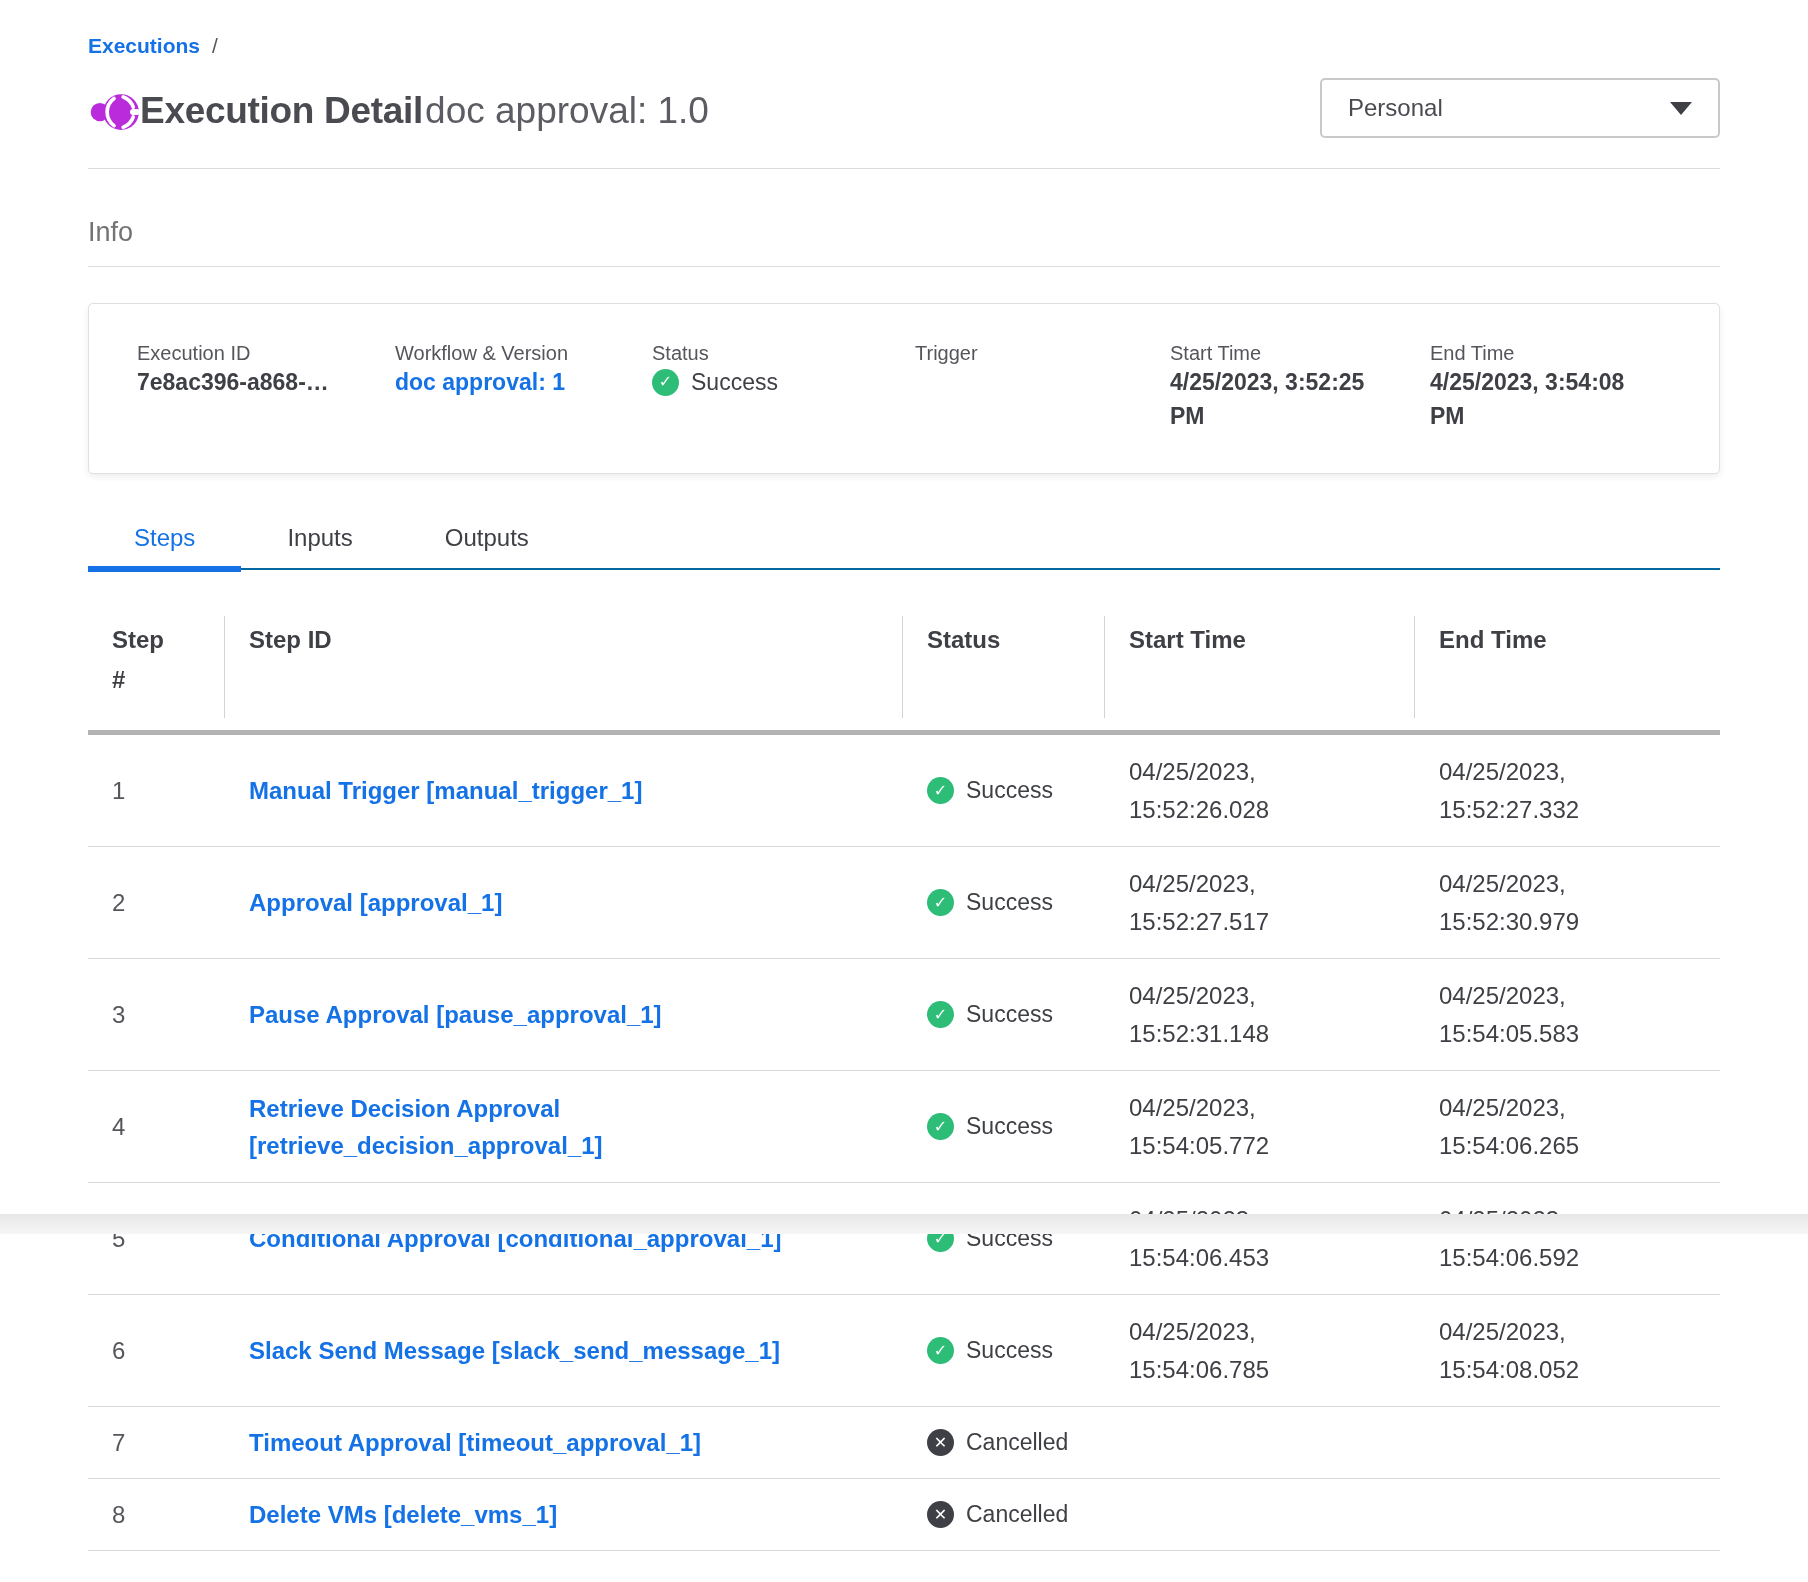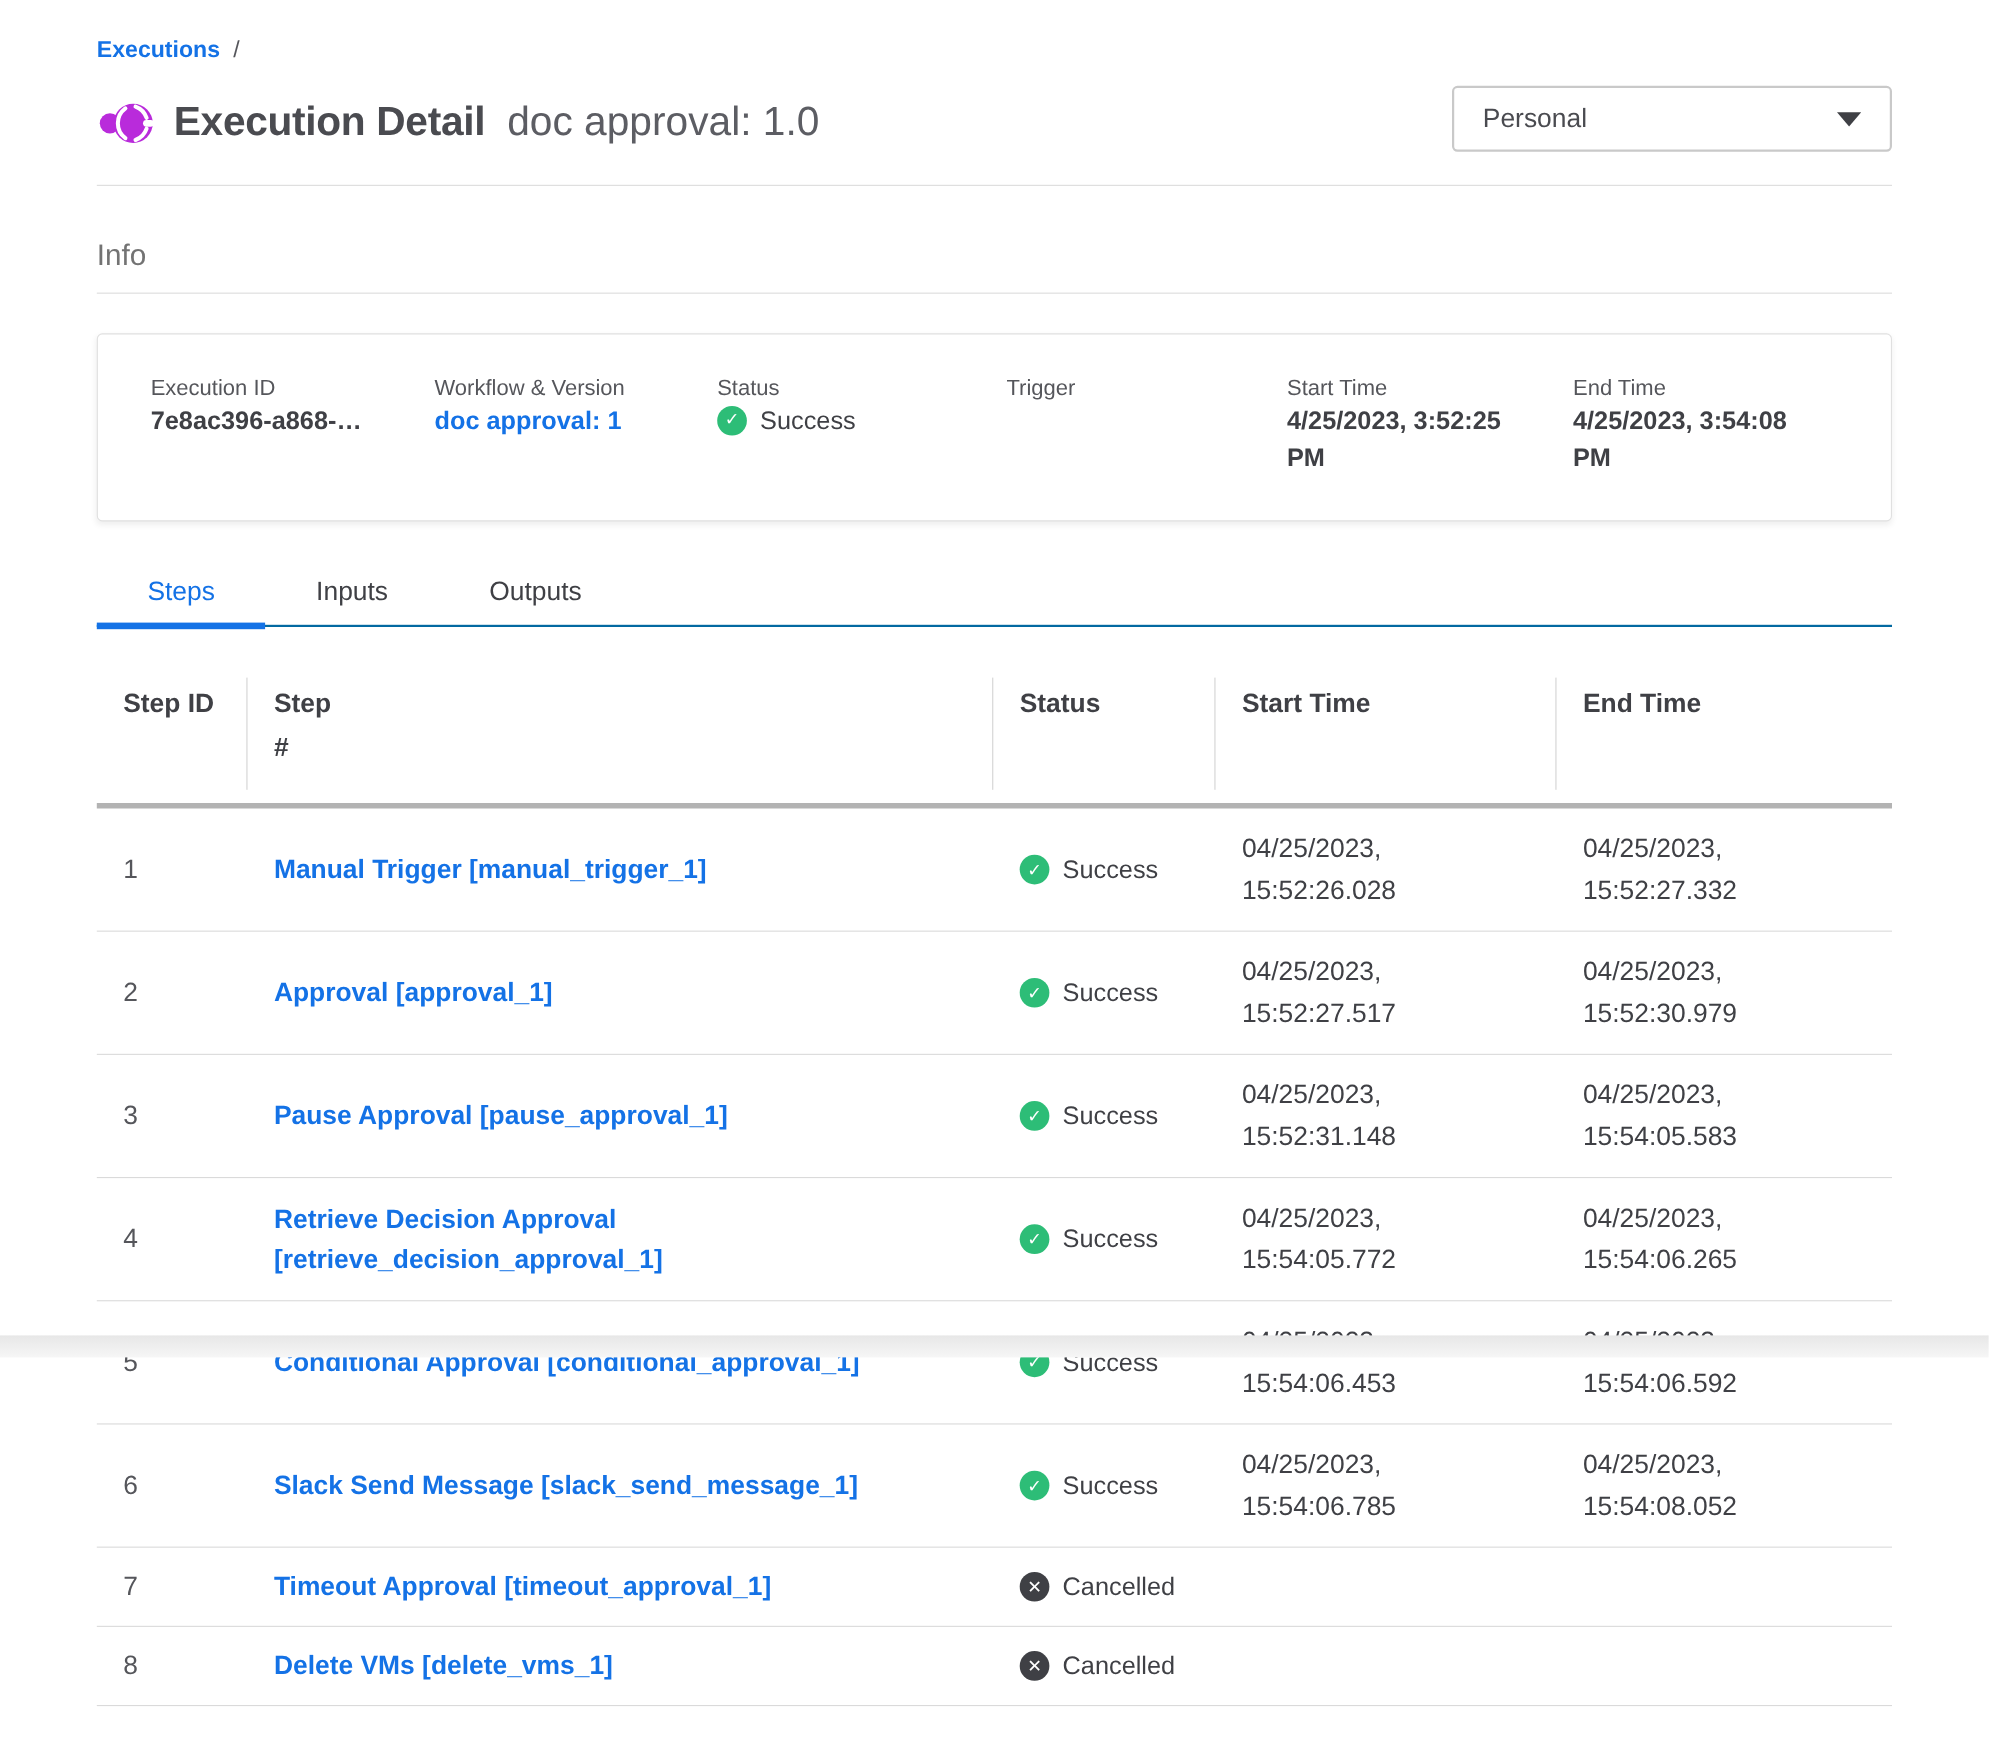--- a/index.html
+++ b/index.html
@@ -6,21 +6,21 @@
   html,body { width:1808px; height:1582px; background:#ffffff; overflow:hidden;
     font-family:"Liberation Sans","DejaVu Sans",sans-serif; color:#3F4045; }
   .page { position:relative; width:1808px; height:1234px; padding:34px 88px 0 88px; }
 
   
   .breadcrumb { display:flex; align-items:center; gap:12px; font-size:21px; font-weight:600; }
   .breadcrumb .crumb { color:#1472E6; cursor:pointer; }
   .breadcrumb .sep { color:#55565B; font-weight:400; }
 
   
-  .title-row { position:relative; margin-top:22px; display:flex; align-items:center; gap:18px; height:62px; }
+  .title-row { position:relative; margin-top:22px; display:flex; align-items:center; height:62px; }
   .title-icon { width:52px; height:52px; flex:0 0 auto; }
   .page-title { font-size:37px; font-weight:700; color:#4A4B50; letter-spacing:-0.3px; }
   .page-subtitle { font-size:37px; font-weight:400; color:#5C5D63; margin-left:2px; }
 
   .scope-select { position:absolute; right:0; top:-2px; width:400px; height:60px;
     border:2px solid #C9C9C9; border-radius:5px; background:#fff; display:flex;
     align-items:center; padding:0 26px; cursor:pointer; }
   .scope-select .scope-label { font-size:24px; color:#4A4B50; flex:1; }
   .scope-caret { width:0; height:0; border-left:11px solid transparent; border-right:11px solid transparent;
     border-top:13px solid #3F4045; }
@@ -141,22 +141,22 @@
   </div>
 
   <div class="tabs">
     <div class="tab active">Steps</div>
     <div class="tab">Inputs</div>
     <div class="tab">Outputs</div>
   </div>
 
   <div class="steps-table">
     <div class="thead">
+      <div class="th col-stepnum"><span class="th-text">Step #</span></div>
       <div class="th">Step ID</div>
-      <div class="th col-stepnum"><span class="th-text">Step #</span></div>
       <div class="th">Status</div>
       <div class="th">Start Time</div>
       <div class="th">End Time</div>
     </div>
     <div id="table-body">
   <div class="trow two-line">
     <div class="td step-num">1</div>
     <div class="td step-link">Manual Trigger [manual_trigger_1]</div>
     <div class="td">
       <span class="status-badge success">

